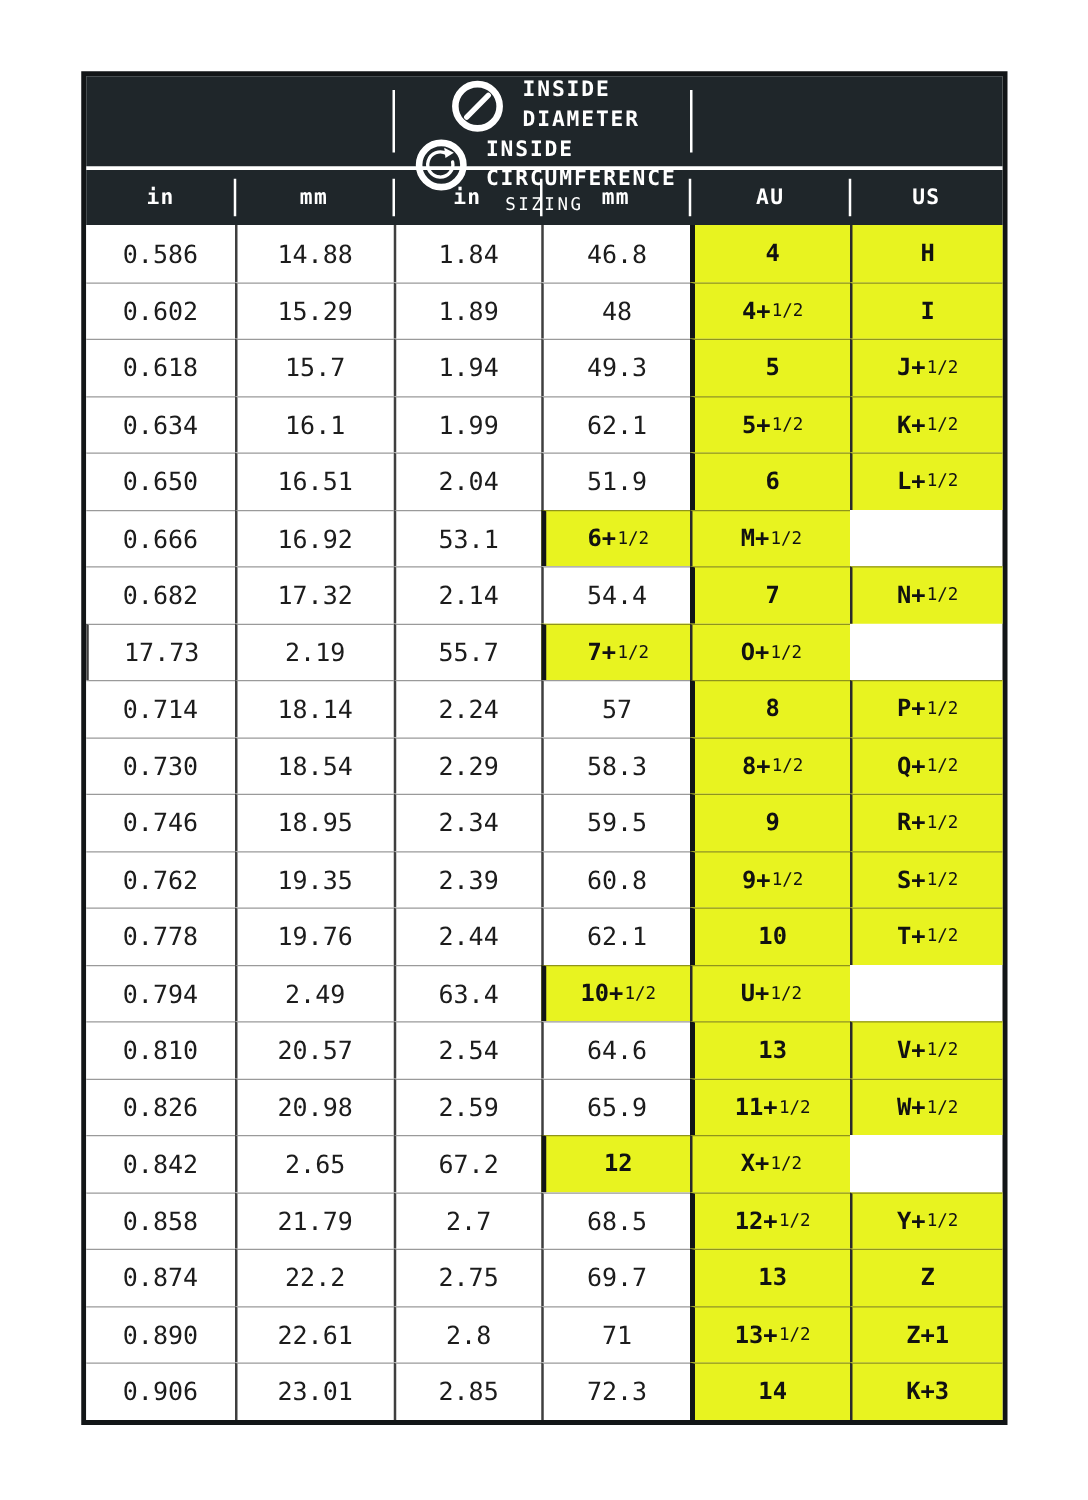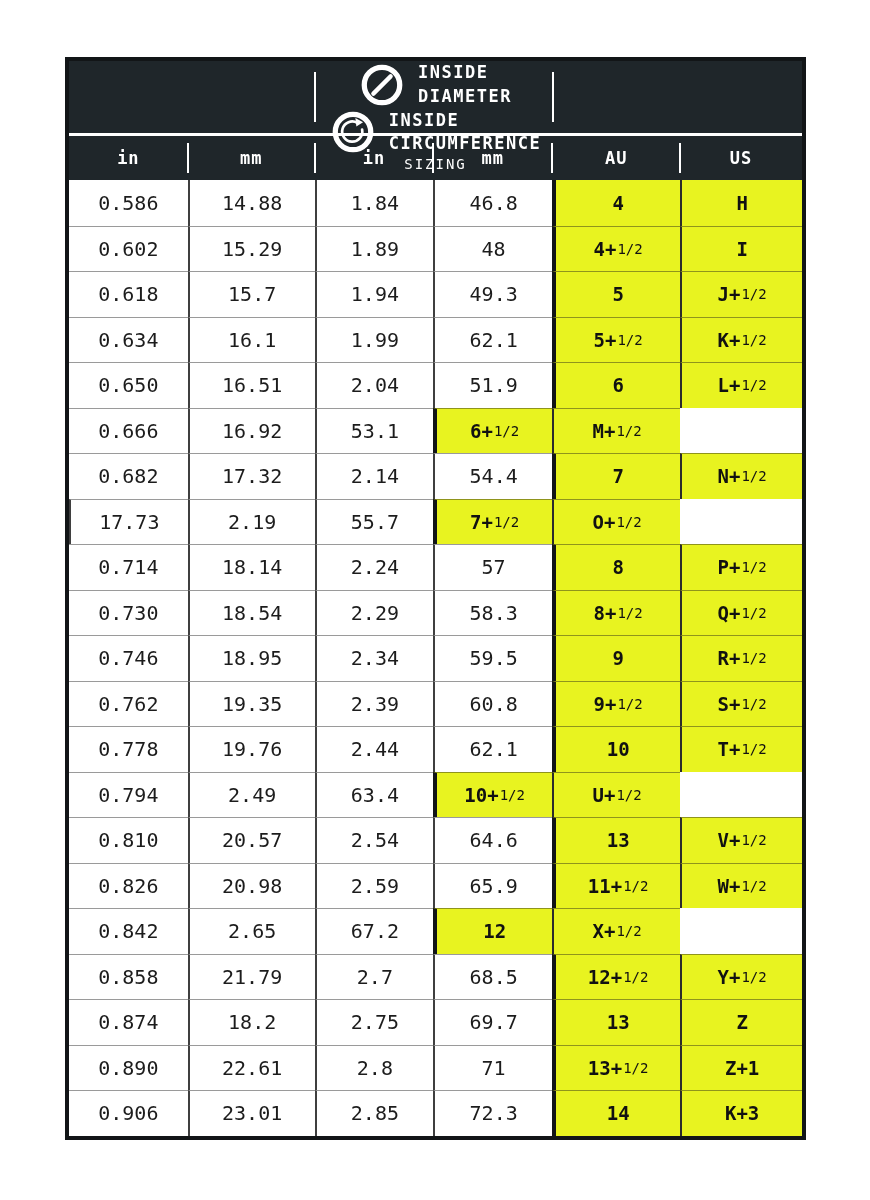--- a/index.html
+++ b/index.html
@@ -310,21 +310,21 @@
             <span class="main">12+</span>
             <span class="frac">1/2</span>
           </div>
           <div class="cell c6 size-cell">
             <span class="main">Y+</span>
             <span class="frac">1/2</span>
           </div>
         </div>
         <div class="row">
           <div class="cell c1">0.874</div>
-          <div class="cell c2">18.2</div>
+          <div class="cell c2">22.2</div>
           <div class="cell c3">2.75</div>
           <div class="cell c4">69.7</div>
           <div class="cell c5 size-cell">13</div>
           <div class="cell c6 size-cell">Z</div>
         </div>
         <div class="row">
           <div class="cell c1">0.890</div>
           <div class="cell c2">22.61</div>
           <div class="cell c3">2.8</div>
           <div class="cell c4">71</div>

